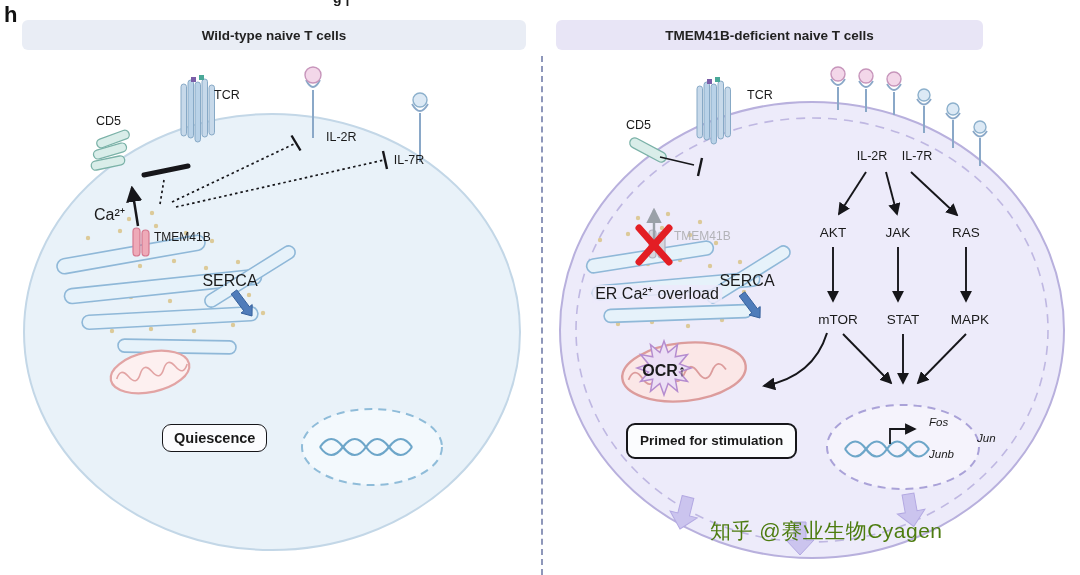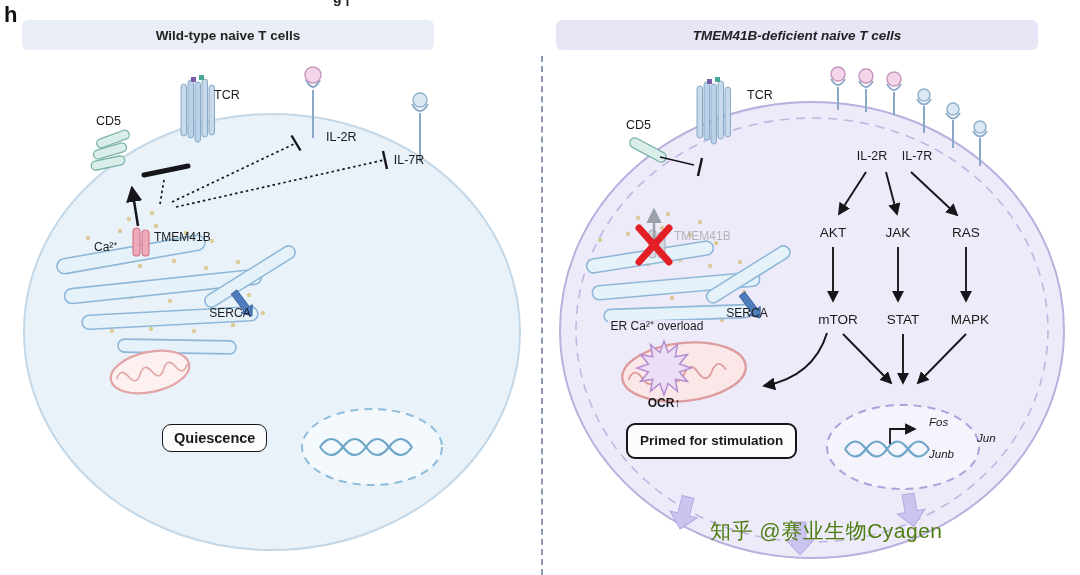--- a/index.html
+++ b/index.html
@@ -1,27 +1,27 @@
 <!DOCTYPE html>
 <html><head>
 <meta charset="utf-8">
 <style>
   html,body{margin:0;padding:0;background:#fff;}
   .stage{position:relative;width:1080px;height:575px;background:#ffffff;overflow:hidden;
          font-family:"Liberation Sans",sans-serif;color:#1a1a1a;}
   .art{position:absolute;left:0;top:0;}
   .lbl{position:absolute;font-size:12.5px;line-height:1.15;white-space:nowrap;}
   .c{transform:translateX(-50%);}
-  .small{font-size:12px;margin-top:35px;}
+  .small{font-size:16px;}
   .pathway{font-size:13.5px;font-weight:500;}
   .gray{color:#b3b3b8;}
   .hdr{position:absolute;top:20px;height:30px;border-radius:6px;display:flex;align-items:center;
        justify-content:center;font-weight:bold;font-size:13.5px;color:#222;}
-  .hdr-left{left:22px;width:412px;background:#e9edf5;}
-  .hdr-right{left:556px;width:482px;background:#e8e5f6;font-style:italic;}
+  .hdr-left{left:22px;width:504px;background:#e9edf5;}
+  .hdr-right{left:556px;width:427px;background:#e8e5f6;}
   .divider{position:absolute;left:541px;top:56px;bottom:0;width:0;border-left:2px dashed #8e97ba;}
   .panel-label{position:absolute;left:4px;top:2px;font-size:22px;font-weight:bold;color:#111;}
   .callout{position:absolute;border:1.8px solid #16161a;border-radius:9px;background:#fbfcfe;font-weight:bold;}
   .quiescence{left:162px;top:424px;padding:5px 11px;font-size:14.5px;}
   .metabolic{left:626px;top:423px;padding:6px 12px;font-size:13.5px;text-align:center;line-height:1.5;border-width:2px;}
   .genes{font-style:italic;font-size:11.5px;}
   .overload{background:rgba(236,234,250,0.85);border-radius:3px;padding:0 3px;}
   .watermark{position:absolute;left:710px;top:517px;font-size:21px;color:#4d7c0f;letter-spacing:0.5px;font-weight:500;}
   .topfrag{position:absolute;left:333px;top:0;height:8px;overflow:hidden;font-size:14px;font-weight:bold;}
   .topfrag span{position:relative;top:-10px;}

